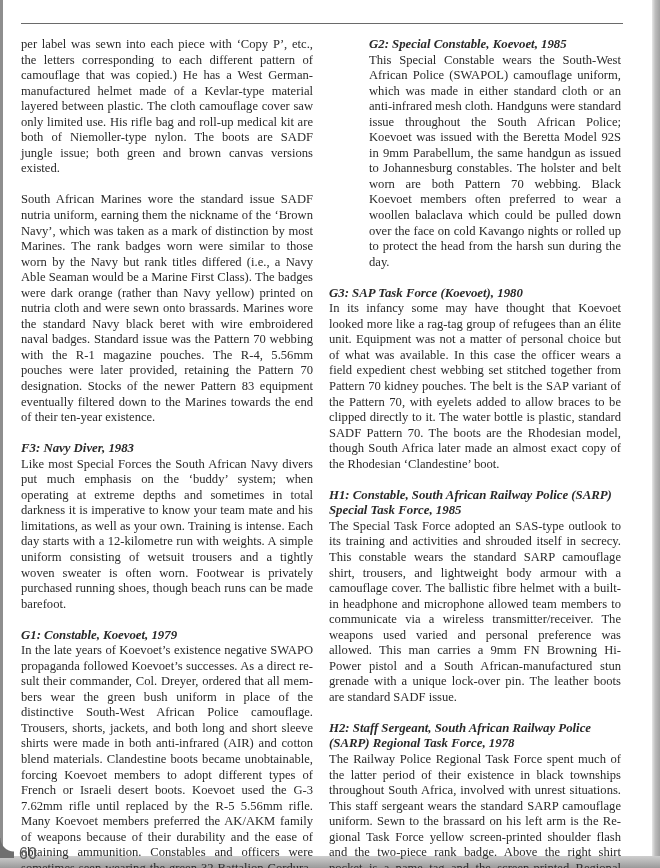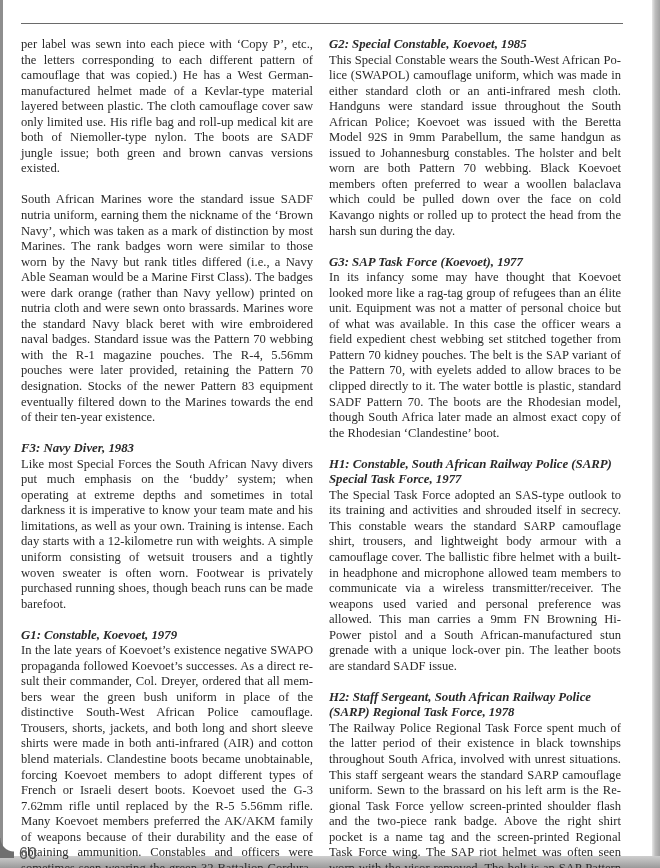--- a/index.html
+++ b/index.html
@@ -15,21 +15,21 @@
   .bottom-edge { position: absolute; left: 0; top: 856px; width: 660px; height: 12px;
     background: linear-gradient(to bottom, #cfcfcf, #9a9a9a); }
   .corner { position: absolute; left: 0; top: 838px; width: 14px; height: 20px;
     background: radial-gradient(circle at 100% 0, transparent 13px, #6f6f6f 14px); }
   .top-rule { position: absolute; left: 21px; top: 23px; width: 602px; height: 1px; background: #6a6a6a; }
   .column { position: absolute; top: 37px; width: 292px; font-size: 12.6px; line-height: 15.55px; }
   .col-left { left: 21px; }
   .col-right { left: 329px; }
   .para { margin: 0; text-align: justify; hyphens: manual; }
   .section { margin-top: 15.5px; }
-  .section:first-child { margin-top: 0; }
+  .section:first-child { margin-top: 0; margin-left: 40px; }
   .heading { margin: 0; font-weight: bold; font-style: italic; font-size: 12.8px; line-height: 15.55px; }
   .page-number { position: absolute; left: 19px; top: 845px; font-family: "Liberation Sans", "DejaVu Sans", sans-serif;
     font-size: 16px; color: #555; }
 </style>
 </head>
 <body>
 
 <div class="left-edge"></div>
 <div class="right-edge"></div>
 <div class="bottom-edge"></div>
@@ -55,26 +55,26 @@
   </div>
 </div>
 
 <div class="column col-right">
   <div class="section">
     <h3 class="heading">G2:  Special Constable, Koevoet, 1985</h3>
     <p class="para">This Special Constable wears the South-West African Po­lice (SWAPOL) camouflage uniform, which was made in either standard cloth or an anti-infrared mesh cloth. Hand­guns were standard issue throughout the South African Police; Koevoet was issued with the Beretta Model 92S in 9mm Parabellum, the same handgun as issued to Johannes­burg constables. The holster and belt worn are both Pat­tern 70 webbing. Black Koevoet members often preferred to wear a woollen balaclava which could be pulled down over the face on cold Kavango nights or rolled up to protect the head from the harsh sun during the day.</p>
   </div>
 
   <div class="section">
-    <h3 class="heading">G3:  SAP Task Force (Koevoet), 1977</h3>
+    <h3 class="heading">G3:  SAP Task Force (Koevoet), 1980</h3>
     <p class="para">In its infancy some may have thought that Koevoet looked more like a rag-tag group of refugees than an élite unit. Equipment was not a matter of personal choice but of what was available. In this case the officer wears a field expedient chest webbing set stitched together from Pattern 70 kidney pouches. The belt is the SAP variant of the Pattern 70, with eyelets added to allow braces to be clipped directly to it. The water bottle is plastic, standard SADF Pattern 70. The boots are the Rhodesian model, though South Africa later made an almost exact copy of the Rhodesian ‘Clandes­tine’ boot.</p>
   </div>
 
   <div class="section">
-    <h3 class="heading">H1:  Constable, South African Railway Police (SARP) Special Task Force, 1977</h3>
+    <h3 class="heading">H1:  Constable, South African Railway Police (SARP) Special Task Force, 1985</h3>
     <p class="para">The Special Task Force adopted an SAS-type outlook to its training and activities and shrouded itself in secrecy. This constable wears the standard SARP camouflage shirt, trousers, and lightweight body armour with a camouflage cover. The ballistic fibre helmet with a built-in headphone and microphone allowed team members to communicate via a wireless transmitter/receiver. The weapons used var­ied and personal preference was allowed. This man carries a 9mm FN Browning Hi-Power pistol and a South Af­rican-manufactured stun grenade with a unique lock-over pin. The leather boots are standard SADF issue.</p>
   </div>
 
   <div class="section">
     <h3 class="heading">H2:  Staff Sergeant, South African Railway Police (SARP) Regional Task Force, 1978</h3>
     <p class="para">The Railway Police Regional Task Force spent much of the latter period of their existence in black townships throughout South Africa, involved with unrest situations. This staff sergeant wears the standard SARP camouflage uniform. Sewn to the brassard on his left arm is the Re­gional Task Force yellow screen-printed shoulder flash and the two-piece rank badge. Above the right shirt pocket is a name tag and the screen-printed Regional Task Force wing. The SAP riot helmet was often seen worn with the visor removed. The belt is an SAP Pattern 70 variation,</p>
   </div>
 </div>
 
 <div class="page-number">60</div>

